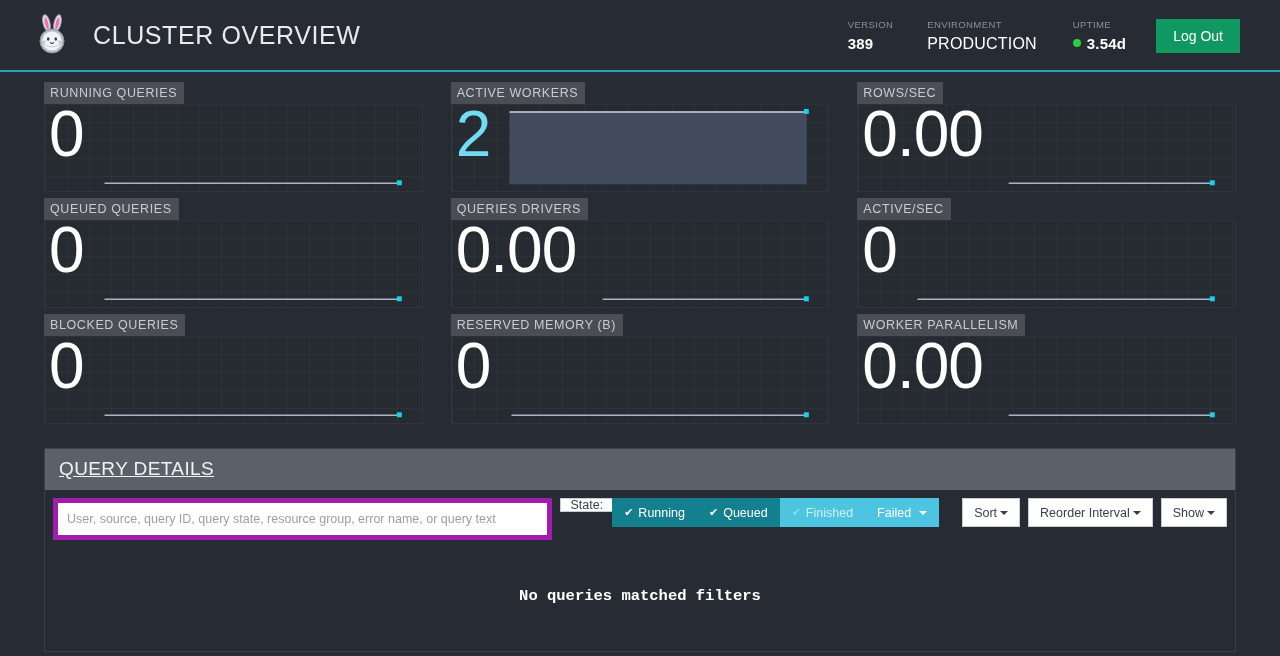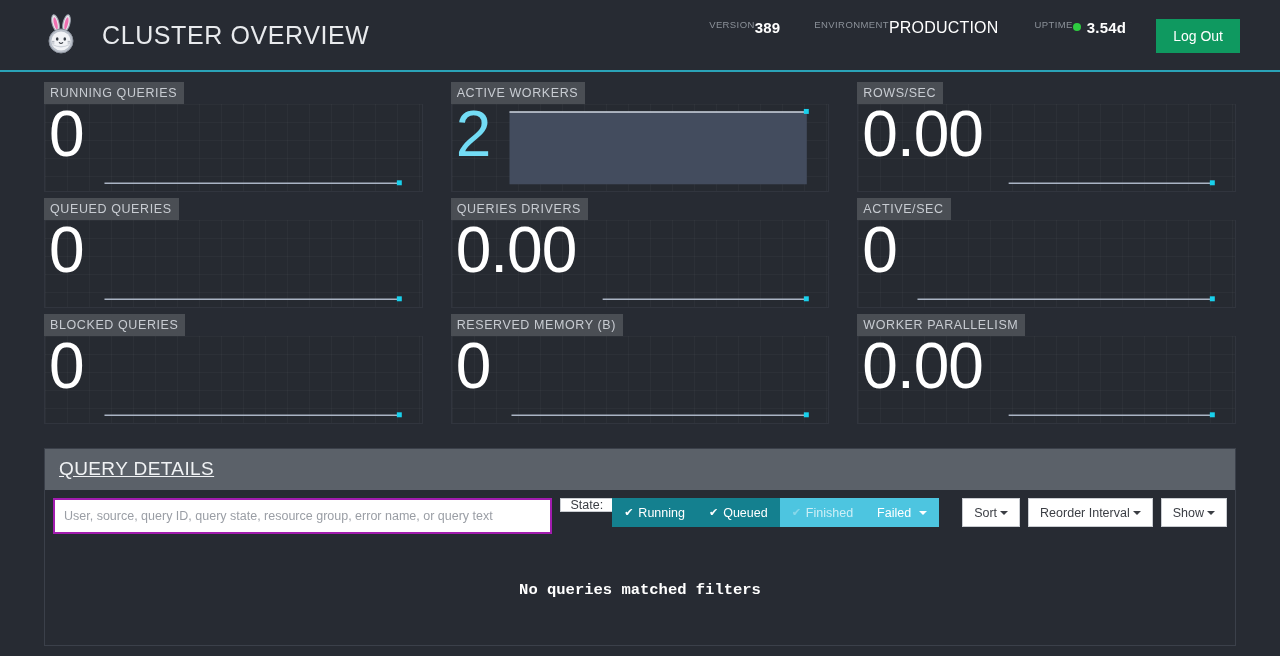--- a/index.html
+++ b/index.html
@@ -12,21 +12,21 @@
     overflow: hidden;
   }
 
   .page { width: 1280px; height: 656px; position: relative; background: #272b33; }
 
   
   .header {
     height: 72px;
     display: flex;
     align-items: center;
-    padding: 0 40px 0 40px;
+    padding: 0 40px 0 31px;
     border-bottom: 2px solid #2aa3b8;
     position: relative;
   }
   .brand { display: flex; align-items: center; gap: 0; }
   .logo-wrap {
     width: 44px; height: 46px;
     display: flex; align-items: center; justify-content: center;
     margin-right: 18px;
   }
   .page-title {
@@ -37,21 +37,21 @@
     white-space: nowrap;
   }
 
   .header-right {
     margin-left: auto;
     display: flex;
     align-items: flex-start;
     gap: 0;
     padding-bottom: 2px;
   }
-  .stat-block { display: flex; padding-top: 4px; }
+  .stat-block { display: flex; flex-direction: column; padding-top: 4px; }
   .stat-block .k {
     font-size: 9.5px;
     color: #8b9199;
     letter-spacing: 0.4px;
     text-transform: uppercase;
     margin-bottom: 5px;
     white-space: nowrap;
   }
   .stat-block .v {
     font-size: 15px;
@@ -156,21 +156,21 @@
   .filter-row {
     display: flex;
     align-items: stretch;
     padding: 8px 8px 9px 8px;
     gap: 8px;
   }
   .search-input {
     flex: 1 1 auto;
     height: 29px;
     background: #ffffff;
-    border: 2px solid #a21caf;
+    border: 5px solid #a21caf;
     color: #44474d;
     font-size: 12.5px;
     font-family: "Liberation Sans", sans-serif;
     padding: 16px 9px;
     outline: none;
     min-width: 0;
   }
   .search-input::placeholder { color: #9a9ea5; }
 
   .btn-group { display: flex; align-items: stretch; flex: 0 0 auto; }

